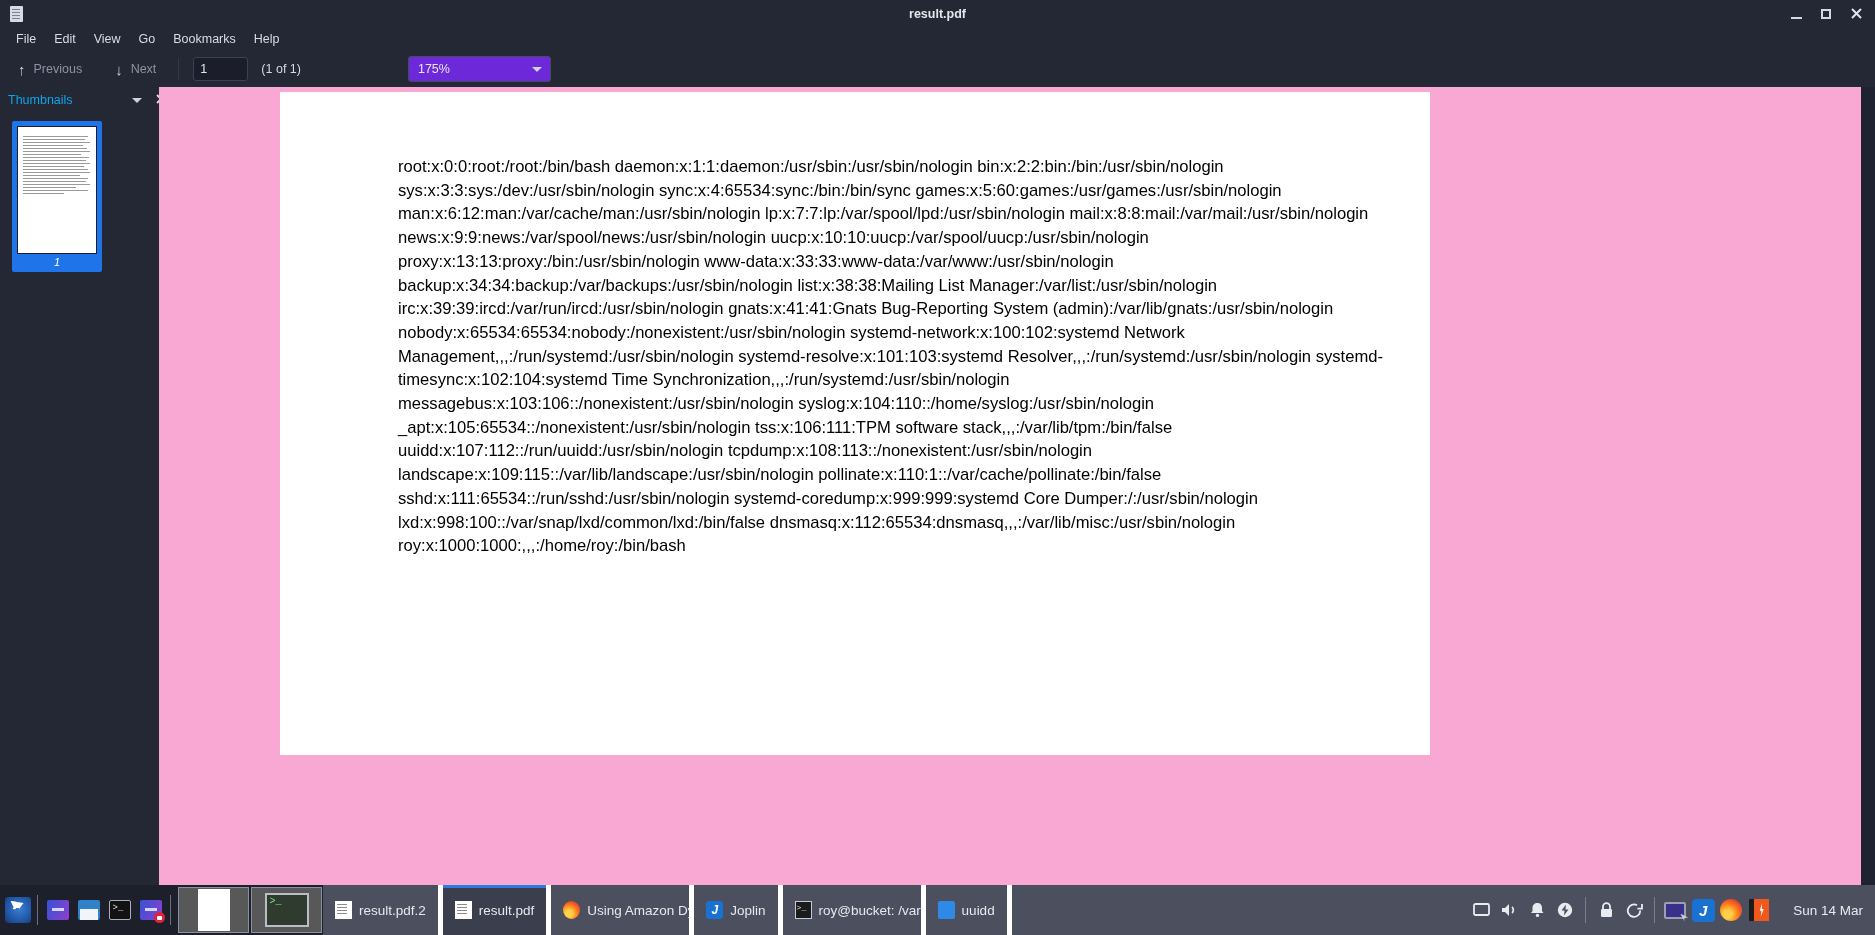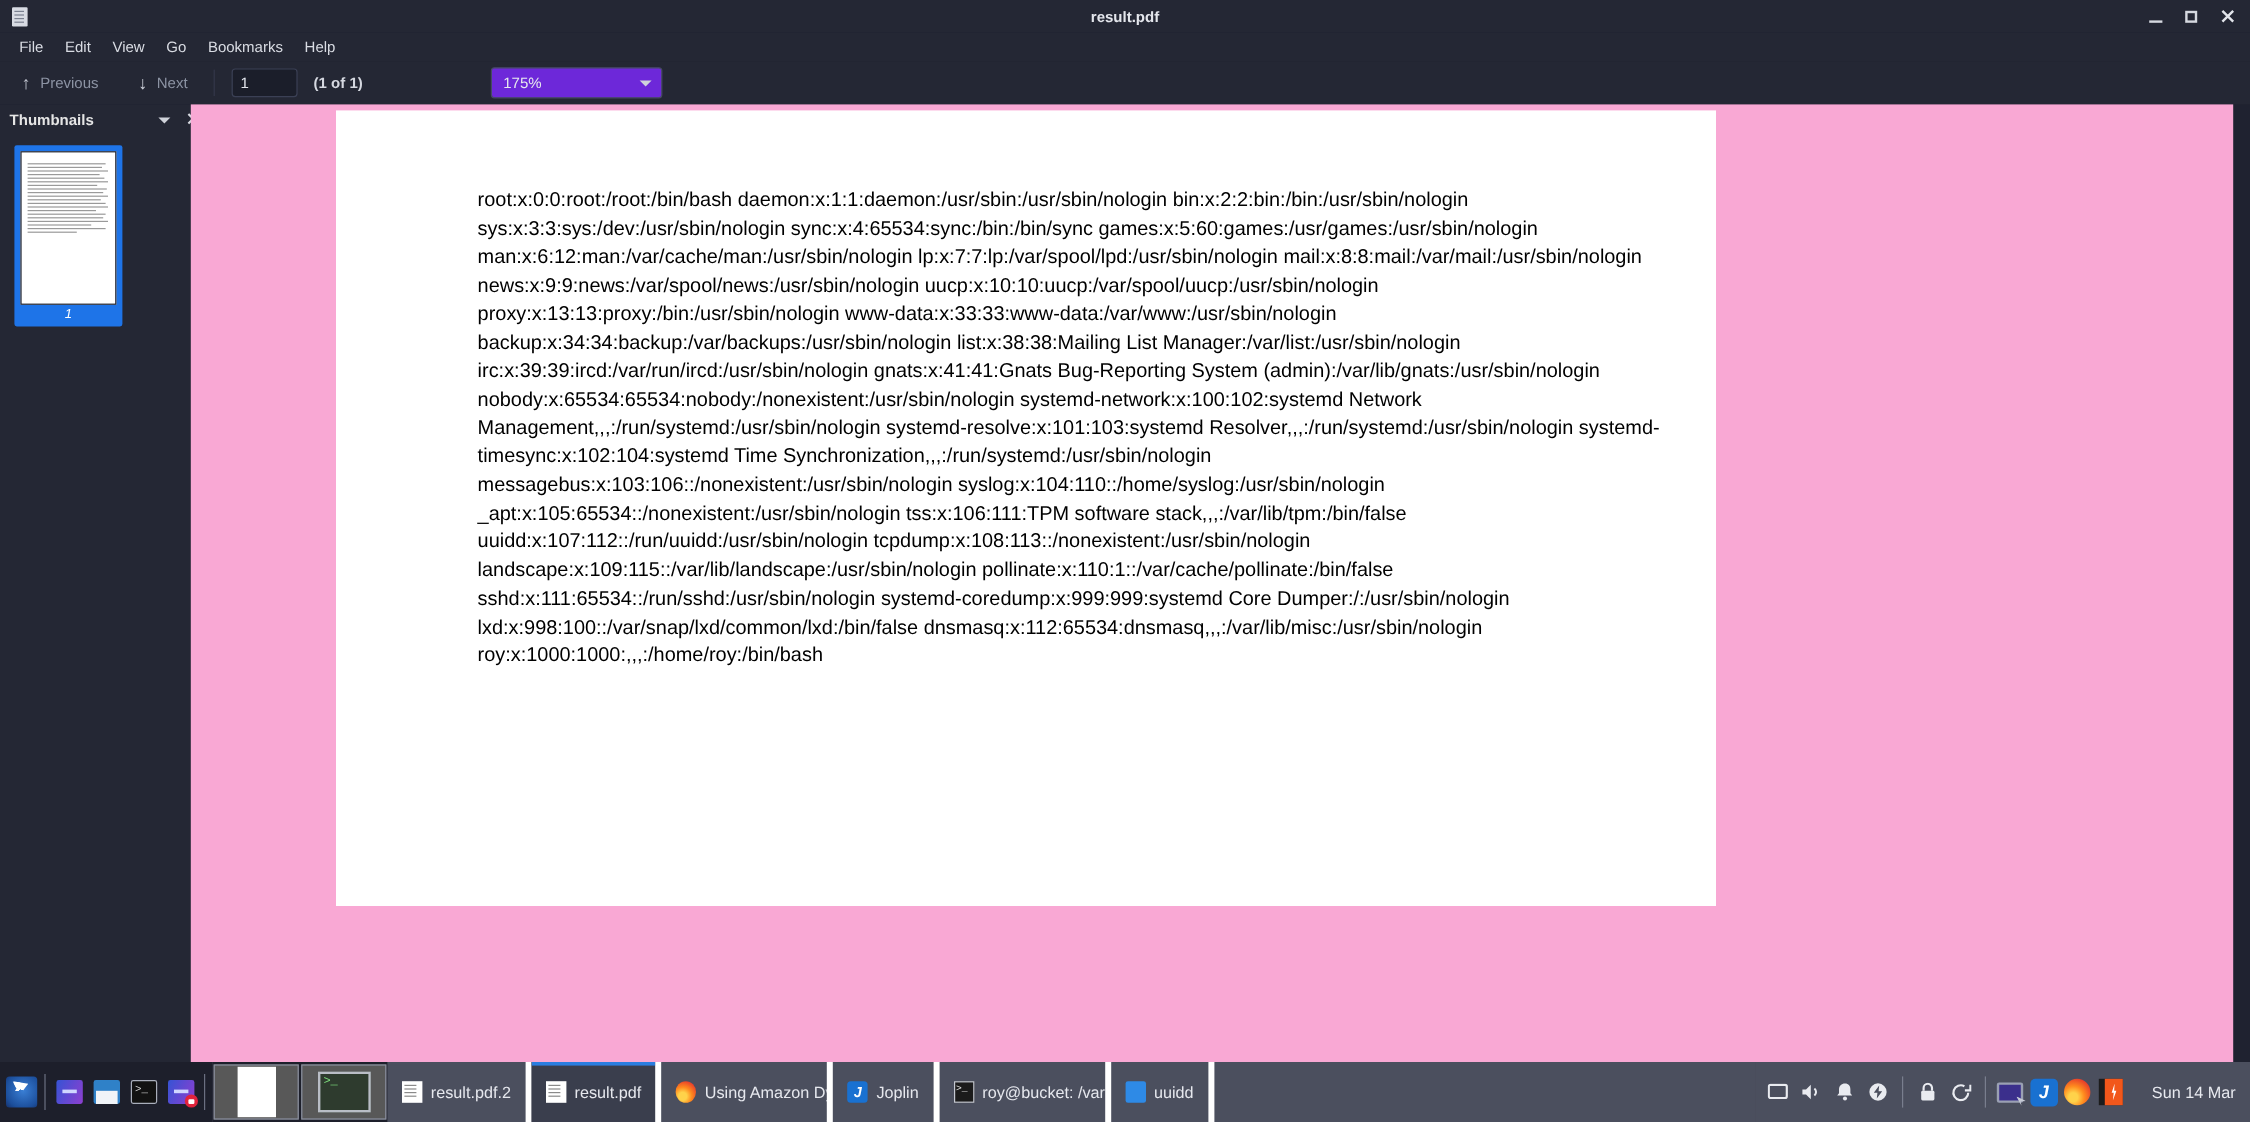--- a/index.html
+++ b/index.html
@@ -68,21 +68,21 @@
     display: flex; align-items: center; gap: 8px;
     padding: 3px 8px; color: #8c93a3; font-size: 12.5px;
   }
   .nav-arrow { font-size: 15px; color: #c9ccd6; line-height: 1; }
   .nav-sep { width: 1px; height: 22px; background: #33374a; margin: 0 14px; }
   .page-input {
     width: 55px; height: 24px; background: #1b1e2a; border: 1px solid #3b4055;
     border-radius: 3px; color: #e2e5ec; font-size: 12.5px;
     padding: 0 6px; font-family: "Liberation Sans", sans-serif;
   }
-  .page-of { margin-left: 13px; font-size: 12.5px; color: #d5d8e0; font-weight: bold; }
+  .page-of { margin-left: 13px; font-size: 12.5px; color: #d5d8e0; }
   .zoom-wrap { margin-left: 107px; position: relative; }
   .zoom-select {
     width: 143px; height: 26px; background: #6d28d9;
     border: 1px solid #454b61; border-radius: 3px;
     color: #e6e8ee; font-size: 12.5px; padding: 0 9px;
     display: flex; align-items: center;
   }
   .zoom-caret {
     position: absolute; right: 9px; top: 11px;
     width: 0; height: 0; border-left: 5px solid transparent;
@@ -91,21 +91,21 @@
 
   
   .sidebar {
     position: absolute; top: 87px; left: 0; width: 173px; height: 798px;
     background: #242734;
   }
   .sb-header {
     height: 26px; display: flex; align-items: center;
     padding: 0 6px 0 8px;
   }
-  .sb-title { font-size: 12.5px; color: #e5e5e5; flex: 1; font-weight: bold; }
+  .sb-title { font-size: 12.5px; color: #0ea5e9; flex: 1; }
   .sb-caret {
     width: 0; height: 0; border-left: 5px solid transparent;
     border-right: 5px solid transparent; border-top: 5px solid #cfd2da;
     margin-right: 13px;
   }
   .sb-close { color: #d8dbe2; font-size: 13px; line-height: 1; }
   .thumb-area { padding: 8px 0 0 12px; }
   .thumb-cell {
     width: 90px; background: #1e74e8; border-radius: 2px;
     padding: 5px 5px 0 5px;

